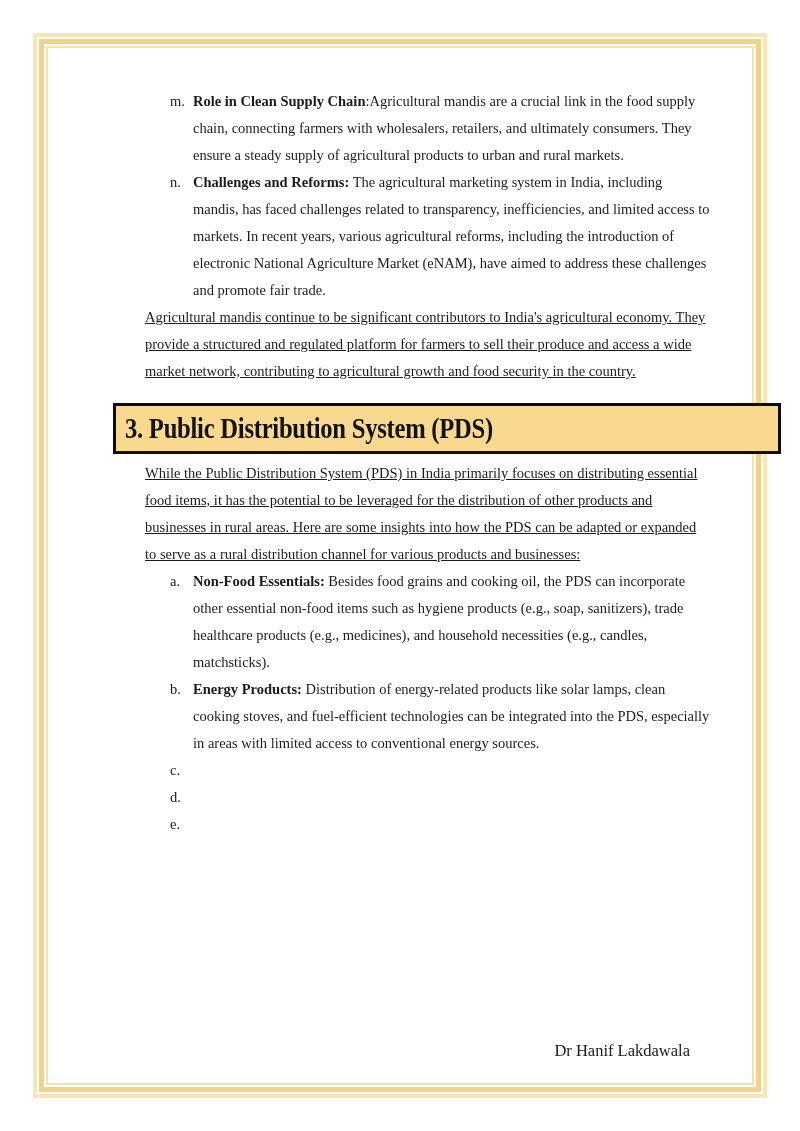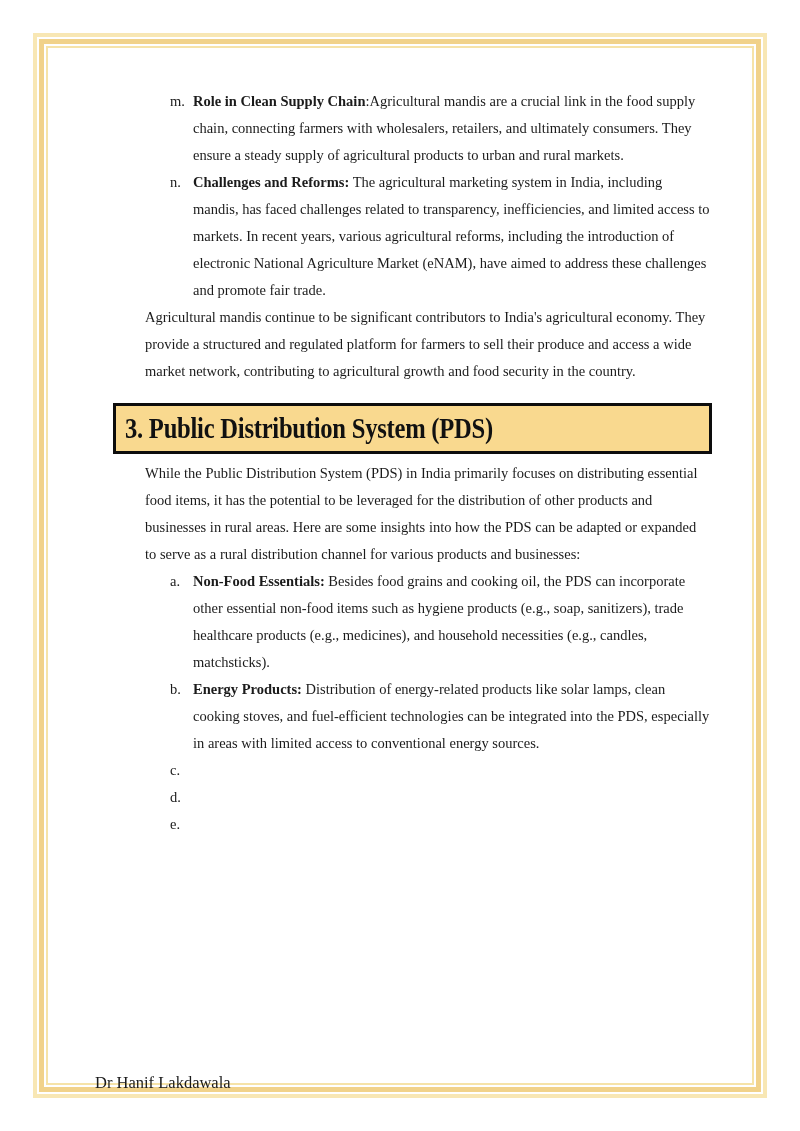--- a/index.html
+++ b/index.html
@@ -45,24 +45,25 @@
   .letter-list { margin: 0; }
   .list-item { display: flex; }
   .list-item .marker {
     flex: 0 0 23px;
     margin-left: 75px;
   }
   .list-item .body { flex: 1; width: 514px; }
   .para {
     margin: 0 16px 0 50px;
     width: 565px;
+    text-decoration: underline;
   }
   .heading-box {
     margin: 18px 0 6px 18px;
-    width: 599px;
+    width: 668px;
     box-sizing: border-box;
     border: 3px solid #0d0d0d;
     padding: 4px 0 4px 9px;
     overflow: hidden;
   }
   .heading-box h2 {
     margin: 0;
     font-size: 30px;
     line-height: 35px;
     font-weight: bold;
@@ -72,24 +73,23 @@
     transform-origin: 0 50%;
     letter-spacing: -0.3px;
     color: #111111;
   }
   .footer {
     position: absolute;
     left: 0;
     top: 1040px;
     width: 595px;
     display: flex;
-    justify-content: space-between;
+    justify-content: flex-end;
     font-size: 16.5px;
     line-height: 22px;
-    margin-top: 32px;
   }
 </style>
 </head>
 <body>
 
 <div class="page">
 
   <div class="frame-outer" style="border-color: rgb(248, 231, 180);">
     <div class="frame-mid" style="border-color: rgb(241, 210, 138);">
       <div class="frame-inner" style="border-color: rgb(246, 227, 168);"></div>

